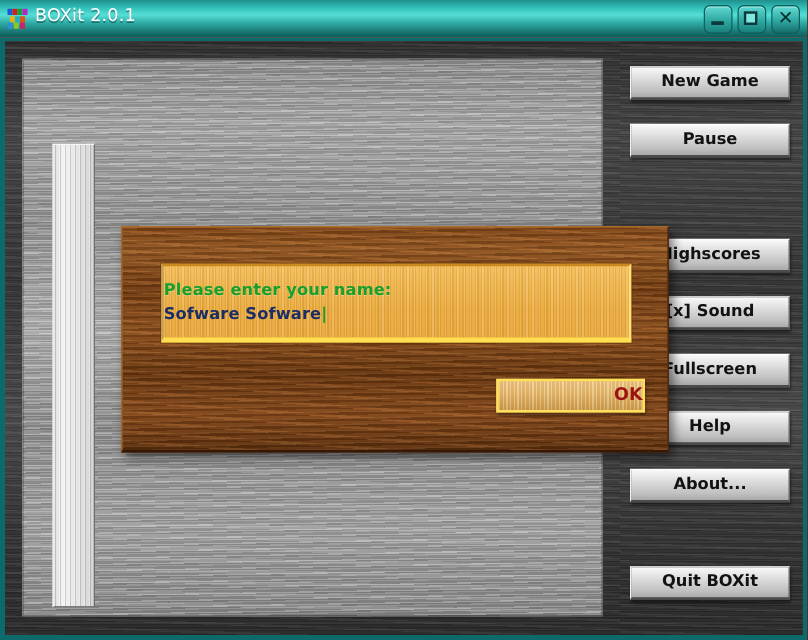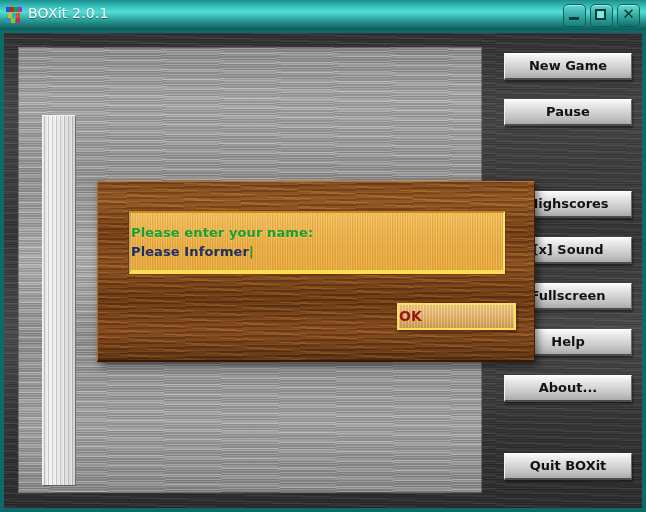--- a/index.html
+++ b/index.html
@@ -291,21 +291,21 @@
     background-image:
       repeating-linear-gradient(90deg,
         rgba(255,255,255,0.22) 0px, rgba(255,255,255,0.22) 1px,
         rgba(150,95,25,0.14) 1px, rgba(150,95,25,0.14) 3px),
       linear-gradient(180deg, #f0c987 0%, #e9bd72 40%, #d9aa5c 75%, #cf9c4c 100%);
     color: #9b1414;
     font-family: "DejaVu Sans", sans-serif;
     font-weight: bold;
     font-size: 14px;
     line-height: 23px;
-    text-align: left;
+    text-align: right;
     cursor: pointer;
     box-shadow: 1px 2px 3px rgba(0,0,0,0.45);
   }
 </style>
 </head>
 <body>
 
 <div id="app">
 
   <div class="titlebar">
@@ -351,20 +351,20 @@
         <div class="sidebtn" style="top:204px;">[x] Sound</div>
         <div class="sidebtn" style="top:250px;">Fullscreen</div>
         <div class="sidebtn" style="top:296px;">Help</div>
         <div class="sidebtn" style="top:342px;">About...</div>
         <div class="sidebtn" style="top:388px;margin-top:32px;">Quit BOXit</div>
       </div>
 
       <div class="dialog wood-brown">
         <div class="dialog-panel wood-tan">
           <div class="dlg-line dlg-prompt">Please enter your name:</div>
-          <div class="dlg-line dlg-value"><span>Please Informer</span><span class="caret">|</span></div>
+          <div class="dlg-line dlg-value"><span>Sofware Sofware</span><span class="caret">|</span></div>
         </div>
         <div class="dialog-ok">OK</div>
       </div>
 
     </div>
   </div>
 </div>
 
 </body></html>

